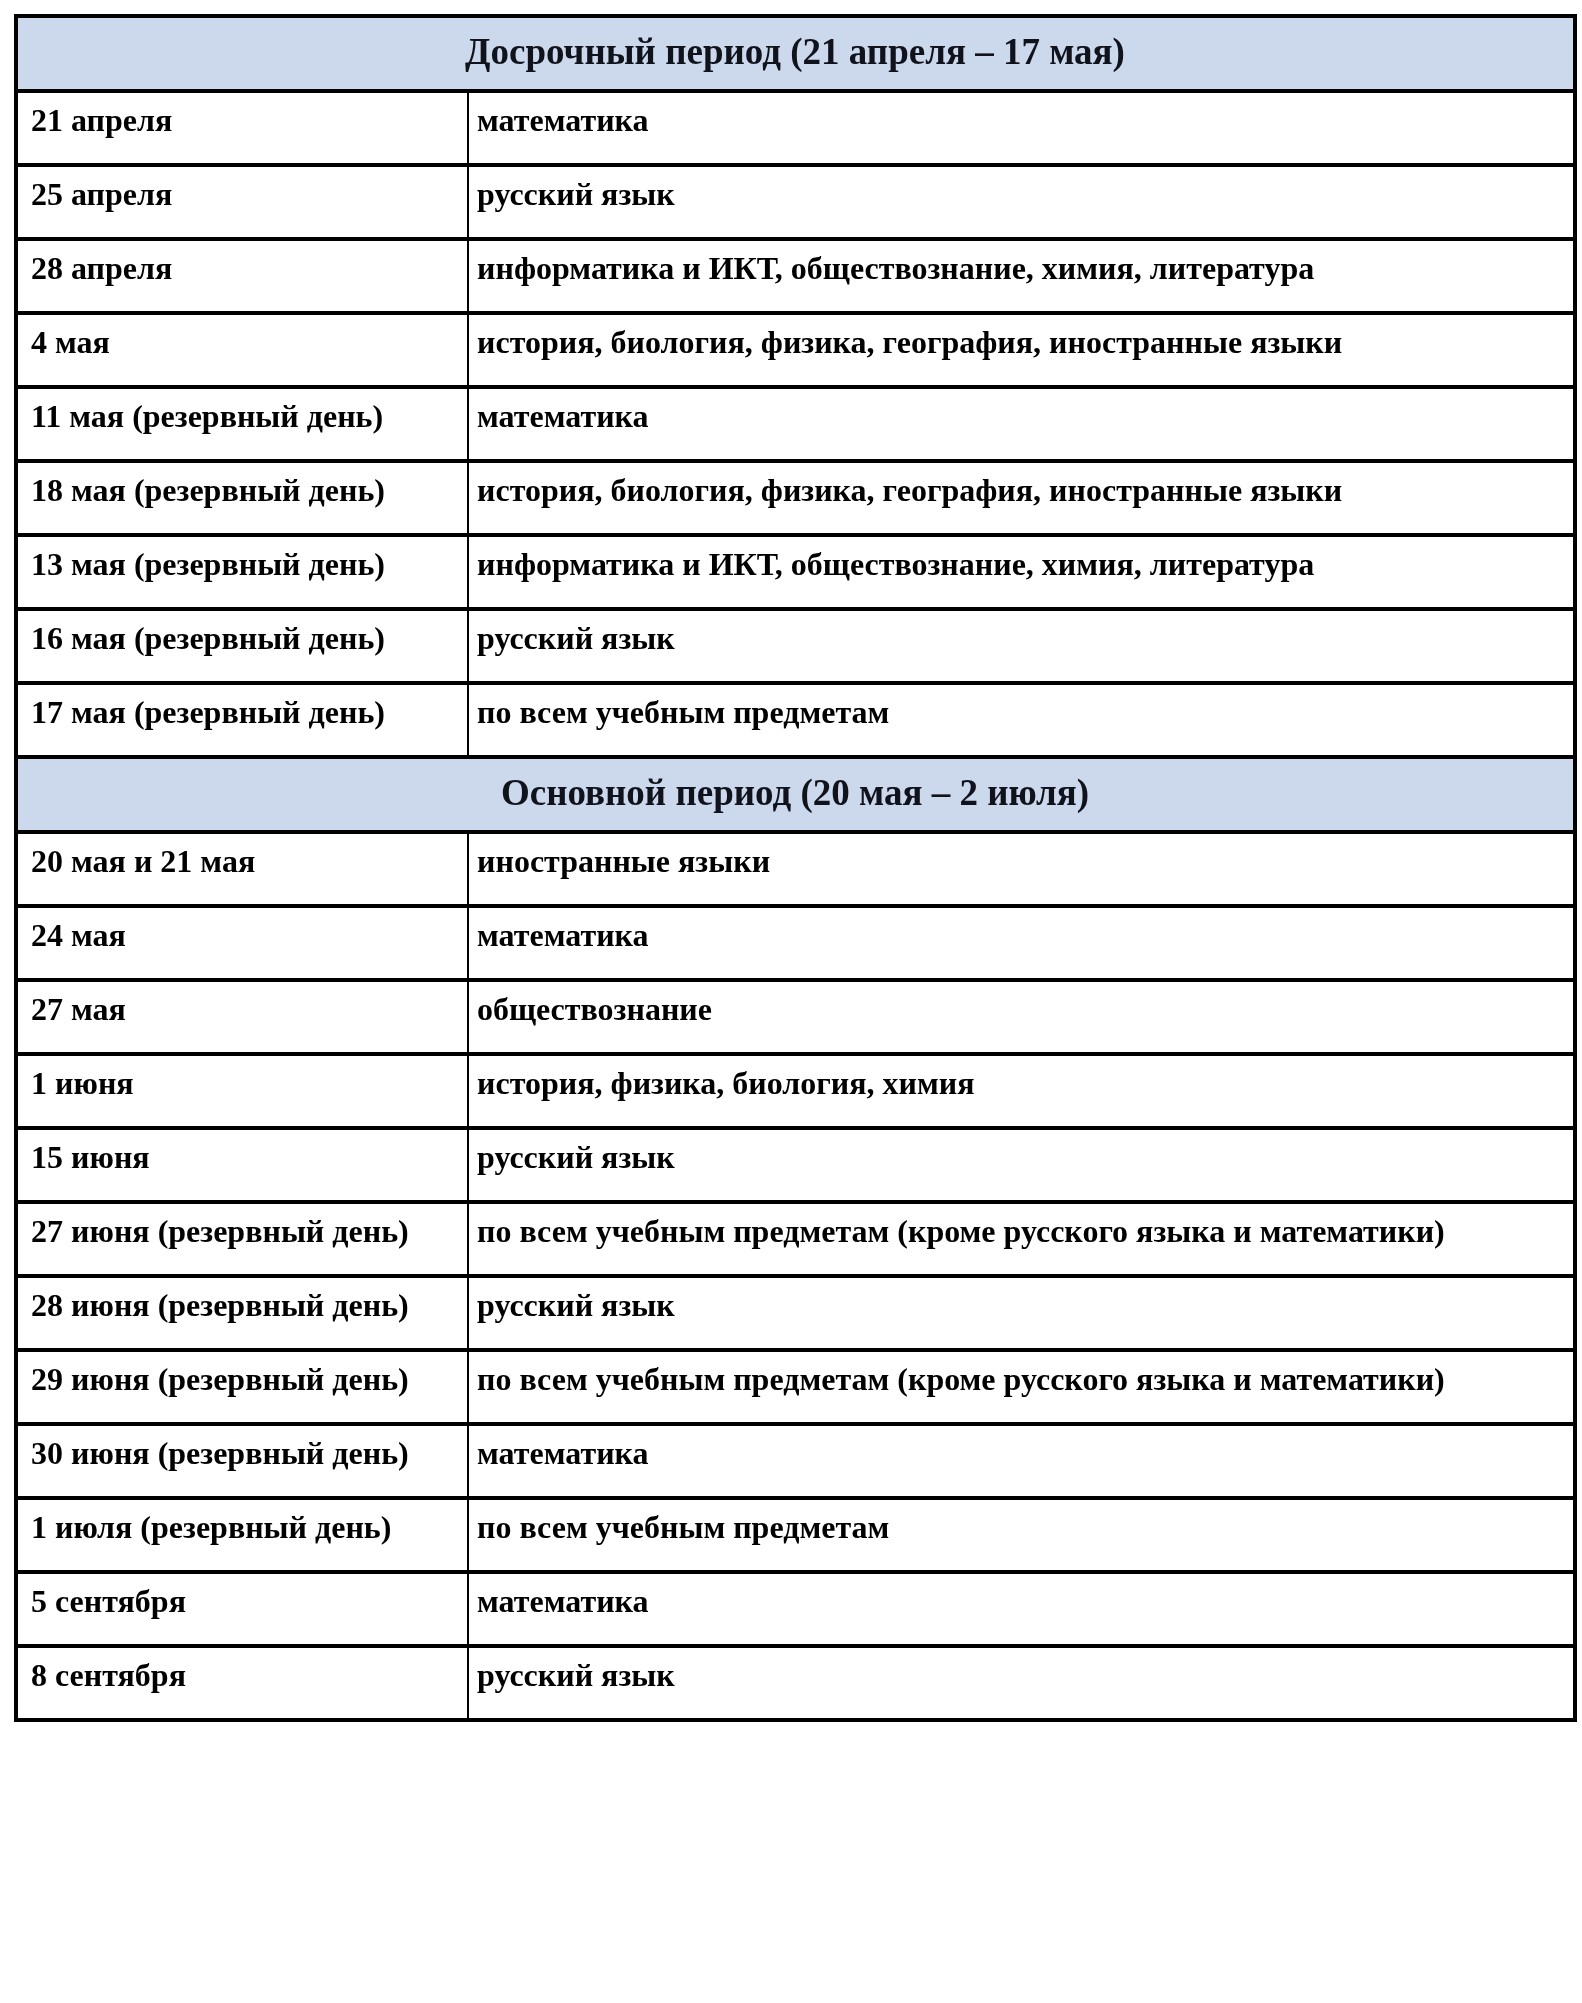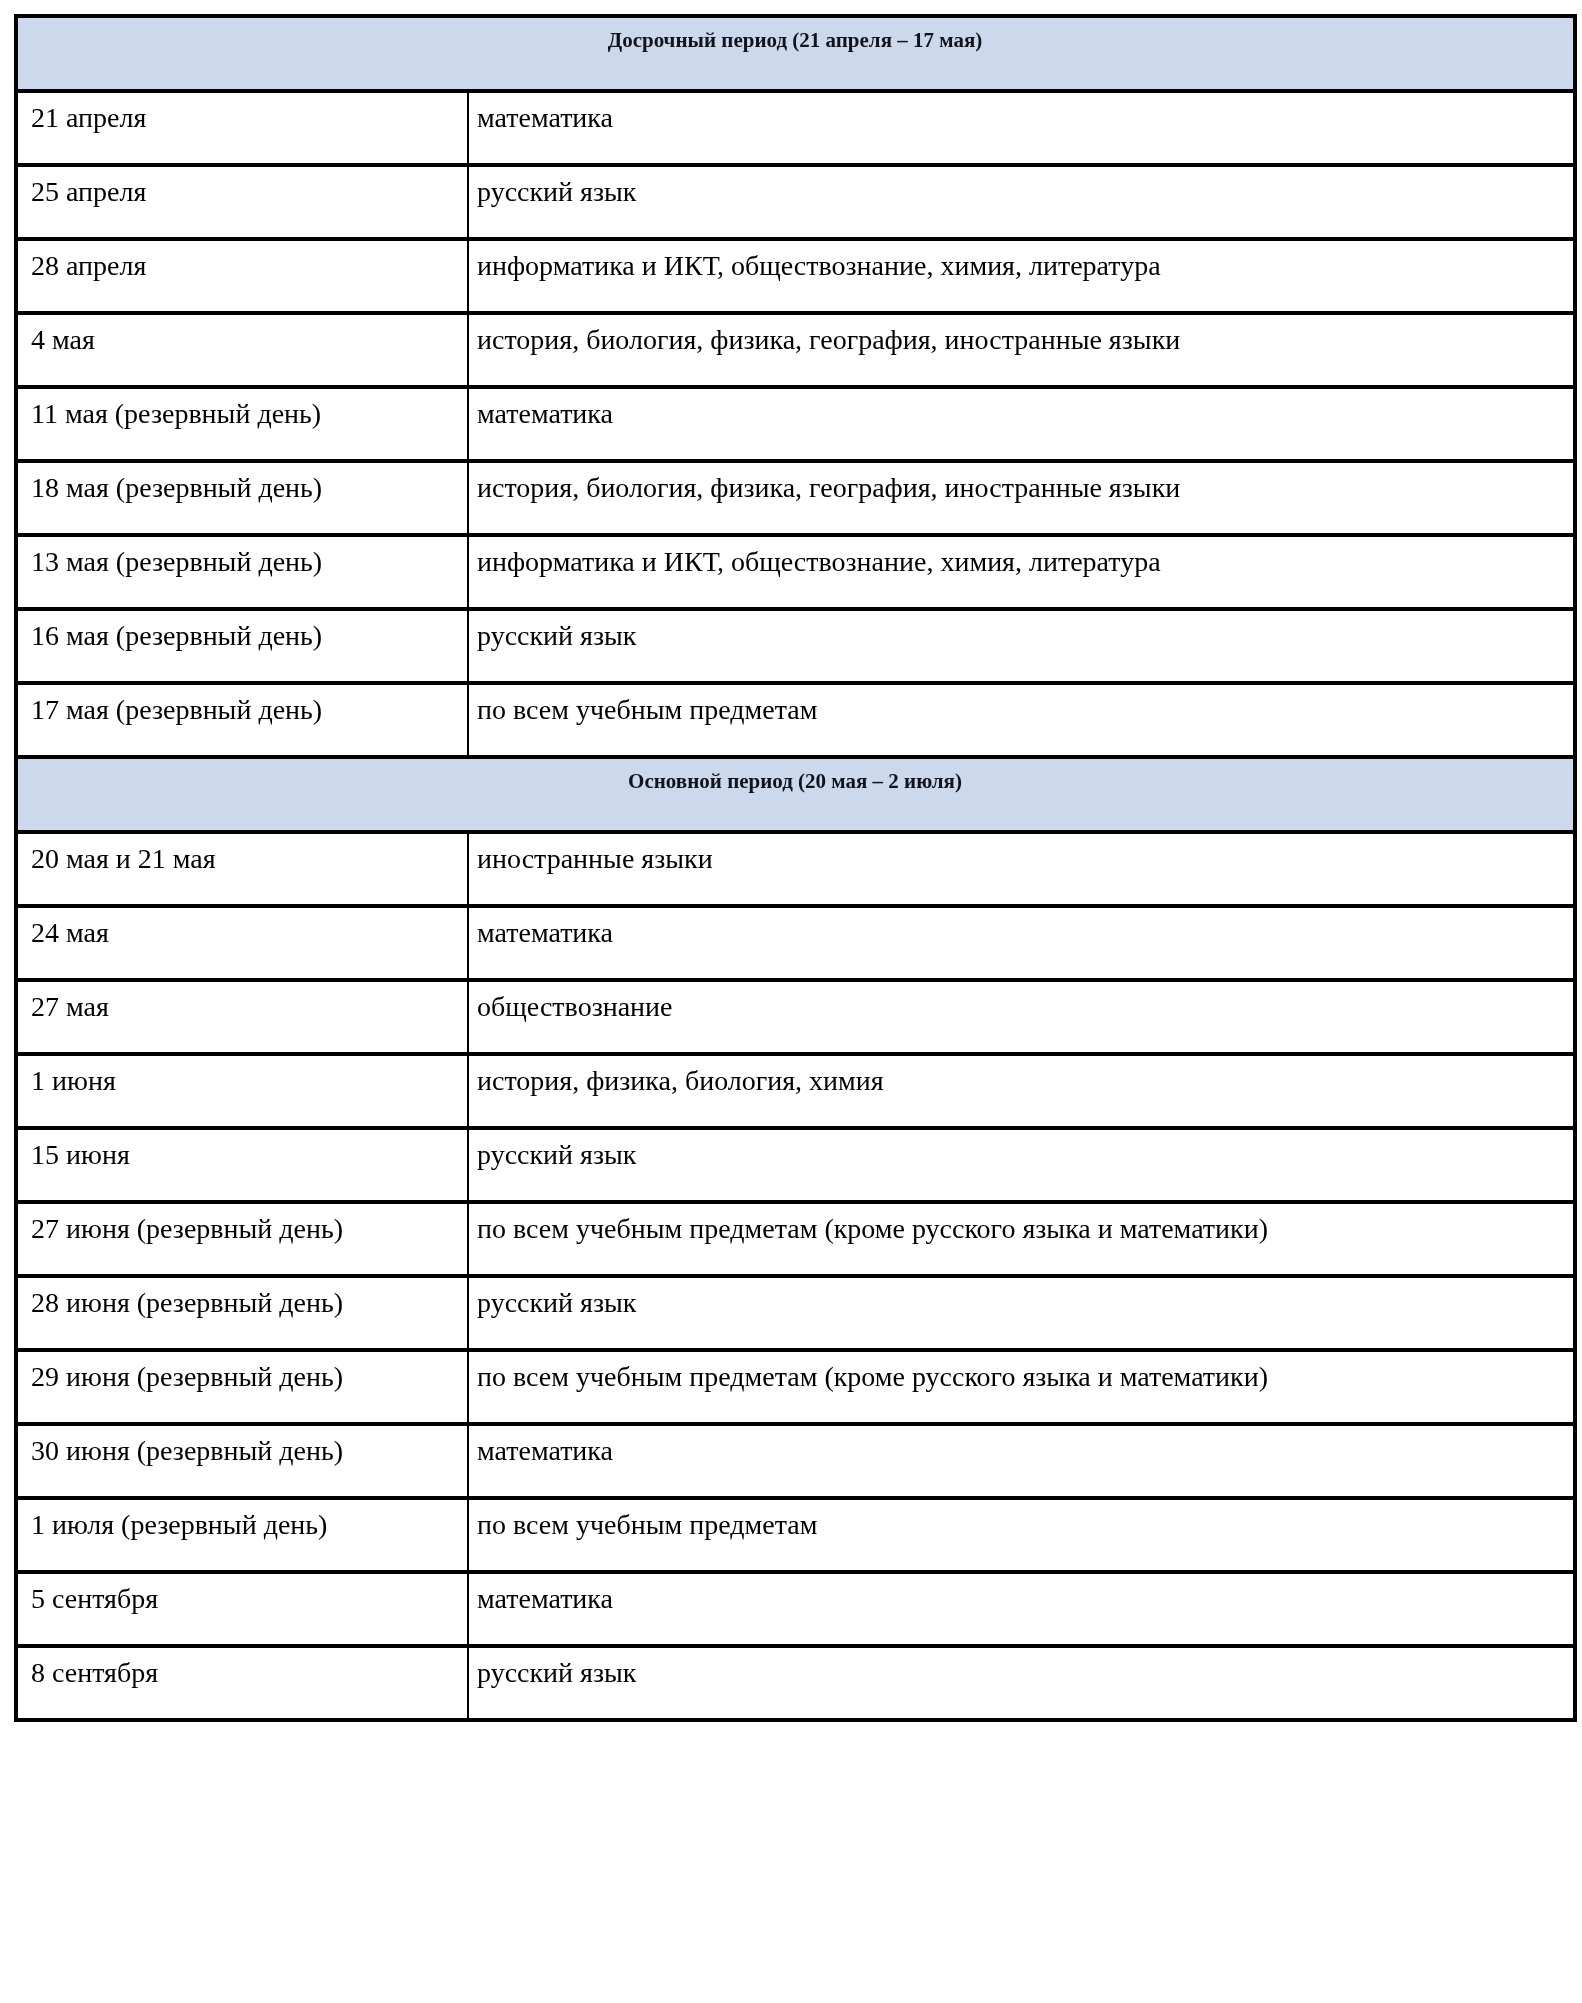--- a/index.html
+++ b/index.html
@@ -25,34 +25,35 @@
     table-layout: fixed;
     border: 4px solid var(--border-color, #000000);
   }
   col.col-date { width: 452px; }
   td {
     border-top: 4px solid var(--border-color, #000000);
     border-bottom: 4px solid var(--border-color, #000000);
     vertical-align: top;
     height: 57px;
     padding: 5px 14px 8px 13px;
-    font-size: 28px;
+    font-size: 32px;
     line-height: 1.4;
     color: #000000;
     overflow: hidden;
+    font-weight: bold;
   }
   td.subjects-cell {
     border-left: 2px solid var(--border-color, #000000);
     padding-left: 8px;
   }
   td.section-title {
     background: var(--header-bg, #ccd9ed);
     text-align: center;
     font-weight: bold;
-    font-size: 21px;
+    font-size: 37px;
     color: #10131c;
     padding-top: 8px;
     padding-bottom: 6px;
   }
 </style>
 </head>
 <body>
 
 <div class="page">
   <table class="schedule">

